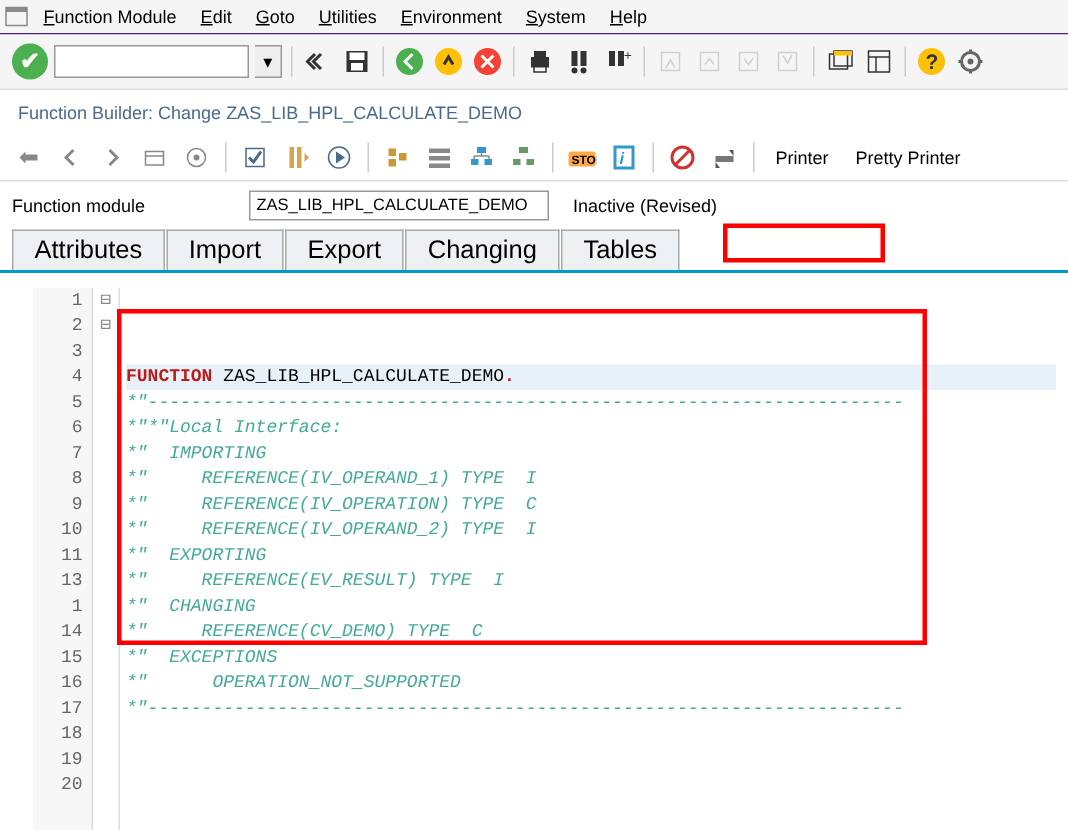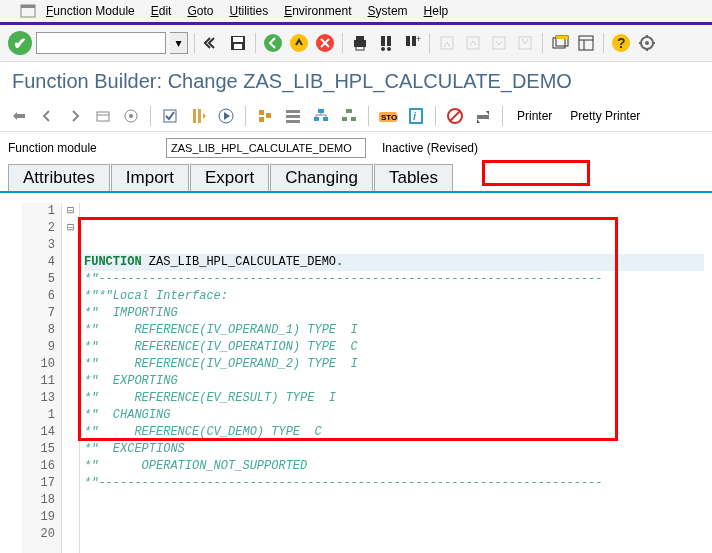--- a/index.html
+++ b/index.html
@@ -1,33 +1,33 @@
 <!DOCTYPE html>
 <html><head>
 <meta charset="utf-8">
 <style>
   * { box-sizing: border-box; margin: 0; padding: 0; }
   body { font-family: Arial, sans-serif; font-size: 12px; background: #fff; width: 712px; }
   
   
-  .menubar { background: #f5f5f5; border-bottom: 3px solid #4c1d95; padding: 4px 20px; display: flex; align-items: center; gap: 2px; }
+  .menubar { background: #f5f5f5; border-bottom: 1px solid #4c1d95; padding: 4px 3px; display: flex; align-items: center; gap: 2px; }
   .menu-icon { width: 16px; height: 14px; display: inline-block; }
   .menu-item { padding: 2px 8px; cursor: default; }
   .menu-item u { text-decoration: underline; }
   
   
   .toolbar { background: #f5f5f5; padding: 6px 8px; display: flex; align-items: center; gap: 4px; border-bottom: 1px solid #ddd; }
   .check-icon { width: 24px; height: 24px; border-radius: 50%; background: #4CAF50; display: flex; align-items: center; justify-content: center; color: #fff; font-weight: bold; font-size: 16px; }
   .cmd-input { width: 130px; height: 22px; border: 1px solid #999; background: #fff; font-size: 11px; padding: 0 4px; }
   .cmd-dd { width: 18px; height: 22px; border: 1px solid #999; border-left: none; background: #eee; display: flex; align-items: center; justify-content: center; cursor: default; }
   .tb-btn { min-width: 22px; height: 22px; display: flex; align-items: center; justify-content: center; cursor: default; }
   .tb-sep { width: 1px; height: 20px; background: #ccc; margin: 0 2px; }
   
   
-  .title-row { padding: 8px 12px; font-size: 20px; color: #4a6a8a; }
+  .title-row { padding: 8px 12px; font-size: 12px; color: #4a6a8a; }
   
   
   .toolbar2 { padding: 4px 8px; display: flex; align-items: center; gap: 6px; border-bottom: 1px solid #ddd; }
   .tb2-btn { min-width: 22px; height: 22px; display: flex; align-items: center; justify-content: center; cursor: default; }
   .text-btn { padding: 2px 6px; height: 22px; display: flex; align-items: center; cursor: default; }
   
   
   .fm-row { padding: 6px 8px; display: flex; align-items: center; gap: 8px; }
   .fm-label { width: 150px; }
   .fm-field { width: 200px; height: 20px; border: 1px solid #999; background: #fff; padding: 0 4px; font-size: 11px; }
@@ -41,21 +41,21 @@
   
   
   .editor-area { display: flex; padding: 10px 8px 8px 22px; }
   .gutter { width: 40px; text-align: right; color: #666; font-family: "Courier New", monospace; font-size: 12px; line-height: 17px; padding-right: 6px; background: #f7f7f7; border-right: 1px solid #ddd; }
   .gutter .ln { height: 17px; }
   .foldcol { width: 18px; text-align: center; font-family: "Courier New", monospace; font-size: 12px; line-height: 17px; color: #888; border-right: 1px solid #ddd; }
   .foldcol .fc { height: 17px; }
   .code { flex: 1; font-family: "Courier New", monospace; font-size: 12px; line-height: 17px; white-space: pre; position: relative; padding-left: 4px; }
   .code-line { height: 17px; }
   .hl-line { background: #e8f0f8; }
-  .kw { color: #15803d; font-weight: bold; }
+  .kw { color: #b91c1c; font-weight: bold; }
   .ident { color: #000; }
   .cmt { color: #4a9; font-style: italic; }
   .redbox-code { position: absolute; border: 3px solid red; pointer-events: none; }
   
   svg { display: block; }
 </style>
 </head>
 <body>
 
 <div class="menubar">

